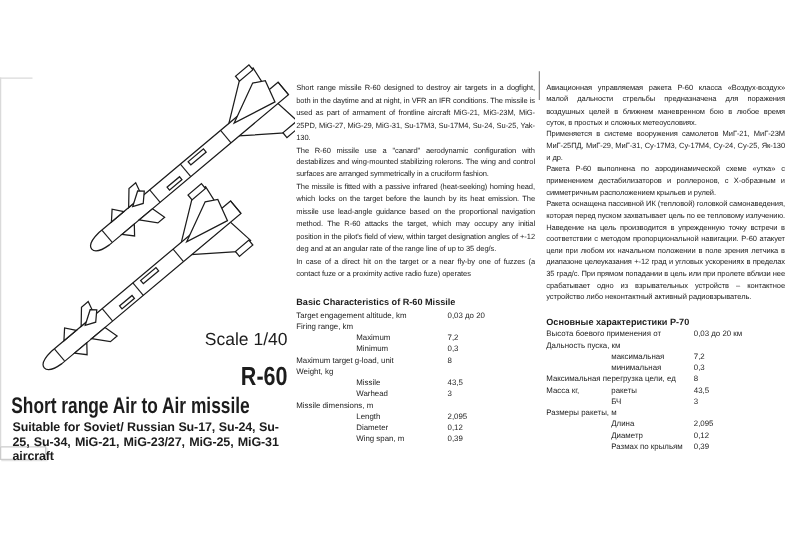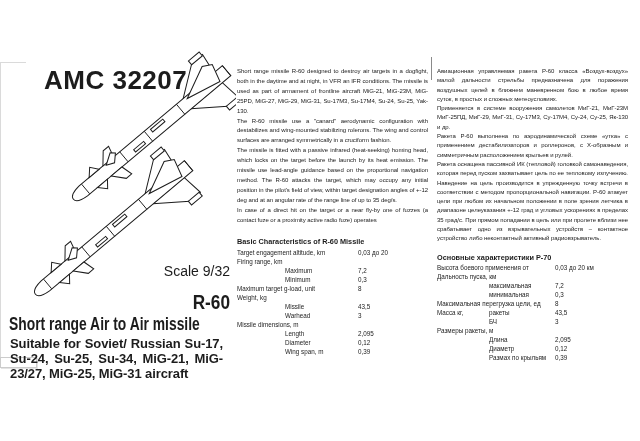--- a/index.html
+++ b/index.html
@@ -30,21 +30,21 @@
     font-size:21px; font-weight:bold; line-height:1;
     transform:scaleX(0.82); transform-origin:right center;
   }
   .shorttitle {
     position:absolute; left:9px; top:315px; white-space:nowrap;
     font-size:18px; font-weight:bold; line-height:1;
     transform:scaleX(0.77); transform-origin:left center;
   }
   .suitable {
     position:absolute; left:10px; top:337px; width:213px;
-    font-size:13px; font-weight:bold; letter-spacing:-0.1px;
+    font-size:10px; font-weight:bold; letter-spacing:-0.1px;
     line-height:1.15; text-align:justify;
   }
 
   
   .col-en { position:absolute; left:237px; top:67px; width:191px; height:300px; }
   .col-ru { position:absolute; left:437px; top:67px; width:191px; height:305px; }
   .paras { text-align:justify; overflow:hidden; letter-spacing:-0.05px; }
   .col-en .paras { height:168px; font-size:6px; line-height:9.9px; }
   .col-ru .paras { height:184px; font-size:6px; line-height:9.3px; }
   .paras p { margin:0; }
@@ -69,21 +69,20 @@
 </head>
 <body>
 
 <div id="sheet">
 
   <div class="frame-top"></div>
   <div class="frame-left"></div>
   <div class="corner-box"></div>
   <div class="col-divider"></div>
 
-  <div class="amc">AMC 32207</div>
 
   <svg class="drawing" viewBox="0 0 236 310" aria-hidden="true">
     <defs>
       <g id="msl">
 
         <polygon class="ln" points="148,-6 178,-28 192,-28 189,-6"></polygon>
         <rect class="ln" x="177" y="-32" width="14" height="5"></rect>
         <polygon class="ln" points="148,6 178,28 192,28 189,6"></polygon>
         <rect class="ln" x="177" y="27" width="14" height="5"></rect>
 
@@ -104,21 +103,21 @@
         <polygon class="ln" points="44,-6.5 54,-18 61,-18 58,-6.5"></polygon>
         <polygon class="ln" points="44,6.5 54,18 61,18 58,6.5"></polygon>
         <polygon class="ln" points="47,-5 58,-12 62,-8.5 55,-1.5"></polygon>
         <line class="wire" x1="200" y1="-6.5" x2="200" y2="6.5"></line>
       </g>
     </defs>
     <use href="#msl" transform="translate(150,95) rotate(-40) translate(-100,0)"></use>
     <use href="#msl" transform="translate(112,190) rotate(-40) translate(-100,0)"></use>
   </svg>
 
-  <div class="scale">Scale 9/32</div>
+  <div class="scale">Scale 1/40</div>
   <div class="r60">R-60</div>
   <div class="shorttitle">Short range Air to Air missile</div>
   <div class="suitable">Suitable for Soviet/ Russian Su-17, Su-24, Su-25, Su-34, MiG-21, MiG-23/27, MiG-25, MiG-31 aircraft</div>
 
   <div class="col-en">
     <div class="paras">
         <p>Short range missile R-60 designed to destroy air targets in a dogfight, both in the daytime and at night, in VFR an IFR conditions. The missile is used as part of armament of frontline aircraft MiG-21, MiG-23M, MiG-25PD, MiG-27, MiG-29, MiG-31, Su-17M3, Su-17M4, Su-24, Su-25, Yak-130.</p>
         <p>The R-60 missile use a "canard" aerodynamic configuration with destabilizes and wing-mounted stabilizing rolerons. The wing and control surfaces are arranged symmetrically in a cruciform fashion.</p>
         <p>The missile is fitted with a passive infrared (heat-seeking) homing head, which locks on the target before the launch by its heat emission. The missile use lead-angle guidance based on the proportional navigation method. The R-60 attacks the target, which may occupy any initial position in the pilot's field of view, within target designation angles of +-12 deg and at an angular rate of the range line of up to 35 deg/s.</p>
         <p>In case of a direct hit on the target or a near fly-by one of fuzzes (a contact fuze or a proximity active radio fuze) operates</p>

